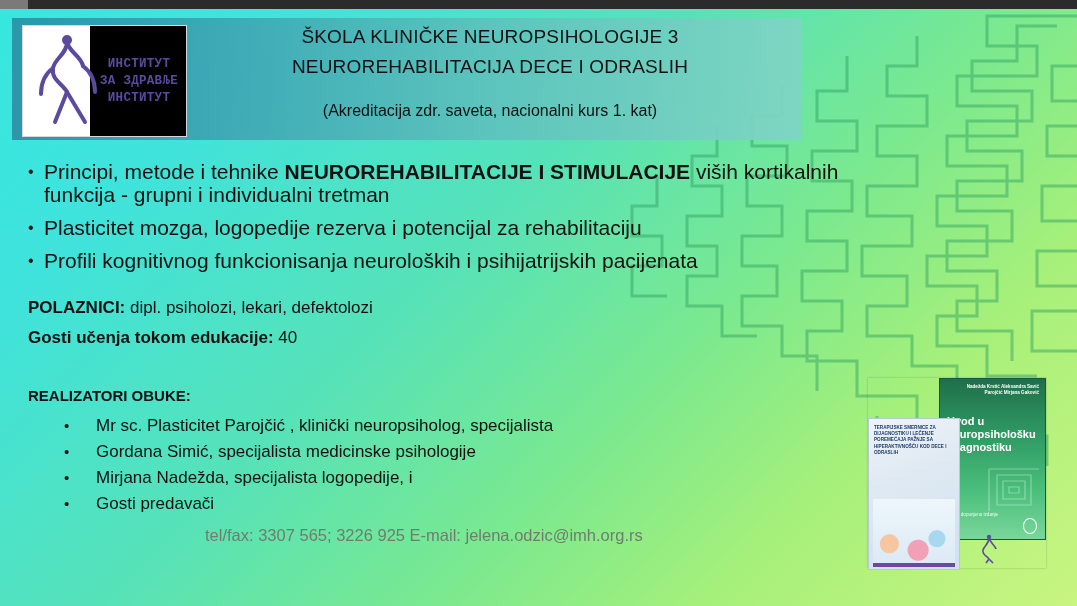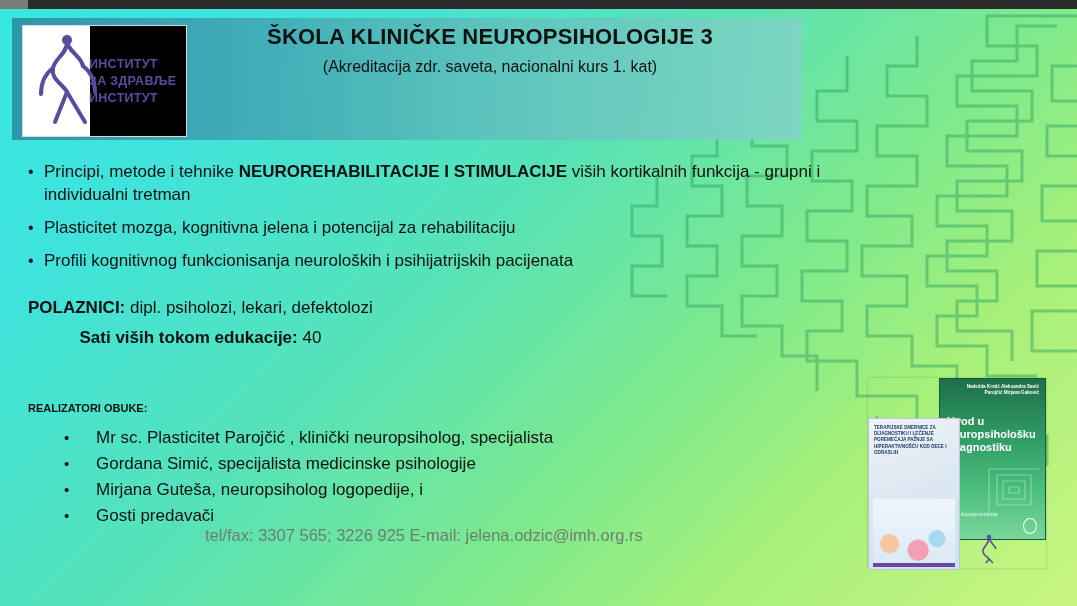--- a/index.html
+++ b/index.html
@@ -53,29 +53,29 @@
   }
   #header-text {
     position: absolute;
     left: 190px;
     top: 22px;
     width: 600px;
     text-align: center;
     color: #111;
   }
   #header-text .l1, #header-text .l2 {
-    font-weight: bold;
-    font-size: 22px;
+    font-weight: normal;
+    font-size: 19px;
     letter-spacing: 0.2px;
     line-height: 30px;
   }
   #header-text .l3 {
     font-size: 16px;
     line-height: 26px;
-    margin-top: 2px;
+    margin-top: 16px;
   }
 
   
   #logo {
     position: absolute;
     left: 22px;
     top: 25px;
     width: 163px;
     height: 110px;
     background: #ffffff;
@@ -96,21 +96,22 @@
   #logo .logotext {
     position: absolute;
     left: 66px;
     top: 30px;
     width: 100px;
     color: #5b4a9e;
     font-weight: bold;
     font-size: 12.5px;
     line-height: 17px;
     letter-spacing: 0.3px;
-    text-align: left;
+    text-align: center;
+    font-family: Liberation Mono, monospace;
   }
 
   
   #bullets {
     position: absolute;
     left: 28px;
     top: 160px;
     width: 830px;
     color: #111;
   }
@@ -120,48 +121,46 @@
     margin-bottom: 10px;
   }
   .bullet-dot {
     width: 16px;
     flex: 0 0 16px;
     font-size: 16px;
     line-height: 23px;
     color: #111;
   }
   .bullet-text {
-    font-size: 17px;
+    font-size: 21px;
     line-height: 23px;
   }
   .bullet-text b { font-weight: bold; }
 
   
   #info {
     position: absolute;
     left: 28px;
     top: 293px;
     color: #111;
-    text-align: center;
   }
   #info .row { font-size: 17px; line-height: 30px; }
   #info .row b { font-weight: bold; }
 
   
   #realizators {
     position: absolute;
     left: 28px;
     top: 383px;
     color: #111;
   }
   #realizators .title {
-    font-size: 11px;
+    font-size: 15px;
     font-weight: bold;
     line-height: 26px;
-    margin-top: 12px;
   }
   #realizators ul {
     margin: 4px 0 0 0;
     padding: 0;
     list-style: none;
   }
   #realizators li {
     display: flex;
     align-items: flex-start;
     font-size: 17px;
@@ -306,20 +305,21 @@
       <path d="M140 170 L140 200 L115 200 L115 230 L145 230 L145 260 L115 260 L115 290 L150 290"></path>
       <path d="M430 400 L480 400 L480 430 L530 430 L530 460"></path>
       <path d="M360 410 L360 440 L420 440 L420 465"></path>
     </g>
   </svg>
 
   <div id="header-band"></div>
 
   <div id="header-text">
     <div class="l1">ŠKOLA KLINIČKE NEUROPSIHOLOGIJE 3</div>
+    <div class="l2">NEUROREHABILITACIJA DECE I ODRASLIH</div>
     <div class="l3">(Akreditacija zdr. saveta, nacionalni kurs 1. kat)</div>
   </div>
 
   <div id="logo">
     <div class="blackbox"></div>
     <svg class="figure" viewBox="0 0 70 92">
       <g stroke="#5b4a9e" stroke-width="4" fill="none" stroke-linecap="round">
         <path d="M34 8 C34 20, 22 24, 20 34 C18 46, 30 50, 34 58"></path>
         <path d="M34 8 C36 18, 48 22, 50 32"></path>
         <path d="M34 58 C30 68, 26 78, 22 88"></path>
@@ -336,47 +336,47 @@
     </div>
   </div>
 
   <div id="bullets">
     <div class="bullet-row">
       <div class="bullet-dot">•</div>
       <div class="bullet-text"><span>Principi, metode i tehnike </span><b>NEUROREHABILITACIJE I STIMULACIJE</b><span> viših kortikalnih funkcija - grupni i  individualni tretman</span></div>
     </div>
     <div class="bullet-row">
       <div class="bullet-dot">•</div>
-      <div class="bullet-text">Plasticitet mozga, kognitivna jelena i potencijal za rehabilitaciju</div>
+      <div class="bullet-text">Plasticitet mozga, logopedije rezerva i potencijal za rehabilitaciju</div>
     </div>
     <div class="bullet-row">
       <div class="bullet-dot">•</div>
       <div class="bullet-text">Profili kognitivnog funkcionisanja neuroloških i psihijatrijskih pacijenata</div>
     </div>
   </div>
 
   <div id="info">
     <div class="row"><b>POLAZNICI:</b><span> dipl. psiholozi, lekari, defektolozi</span></div>
-    <div class="row"><b>Sati viših tokom edukacije:</b><span> 40</span></div>
+    <div class="row"><b>Gosti učenja tokom edukacije:</b><span> 40</span></div>
   </div>
 
   <div id="realizators">
     <div class="title">REALIZATORI OBUKE:</div>
     <ul>
       <li>
           <span class="d">•</span>
           <span>Mr sc. Plasticitet Parojčić , klinički neuropsiholog, specijalista</span>
         </li>
       <li>
           <span class="d">•</span>
           <span>Gordana Simić, specijalista medicinske psihologije</span>
         </li>
       <li>
           <span class="d">•</span>
-          <span>Mirjana Guteša, neuropsiholog logopedije, i</span>
+          <span>Mirjana Nadežda, specijalista logopedije, i</span>
         </li>
       <li>
           <span class="d">•</span>
           <span>Gosti predavači</span>
         </li>
     </ul>
   </div>
 
   <div id="contact">tel/fax: 3307 565; 3226 925 E-mail: jelena.odzic@imh.org.rs</div>
 

